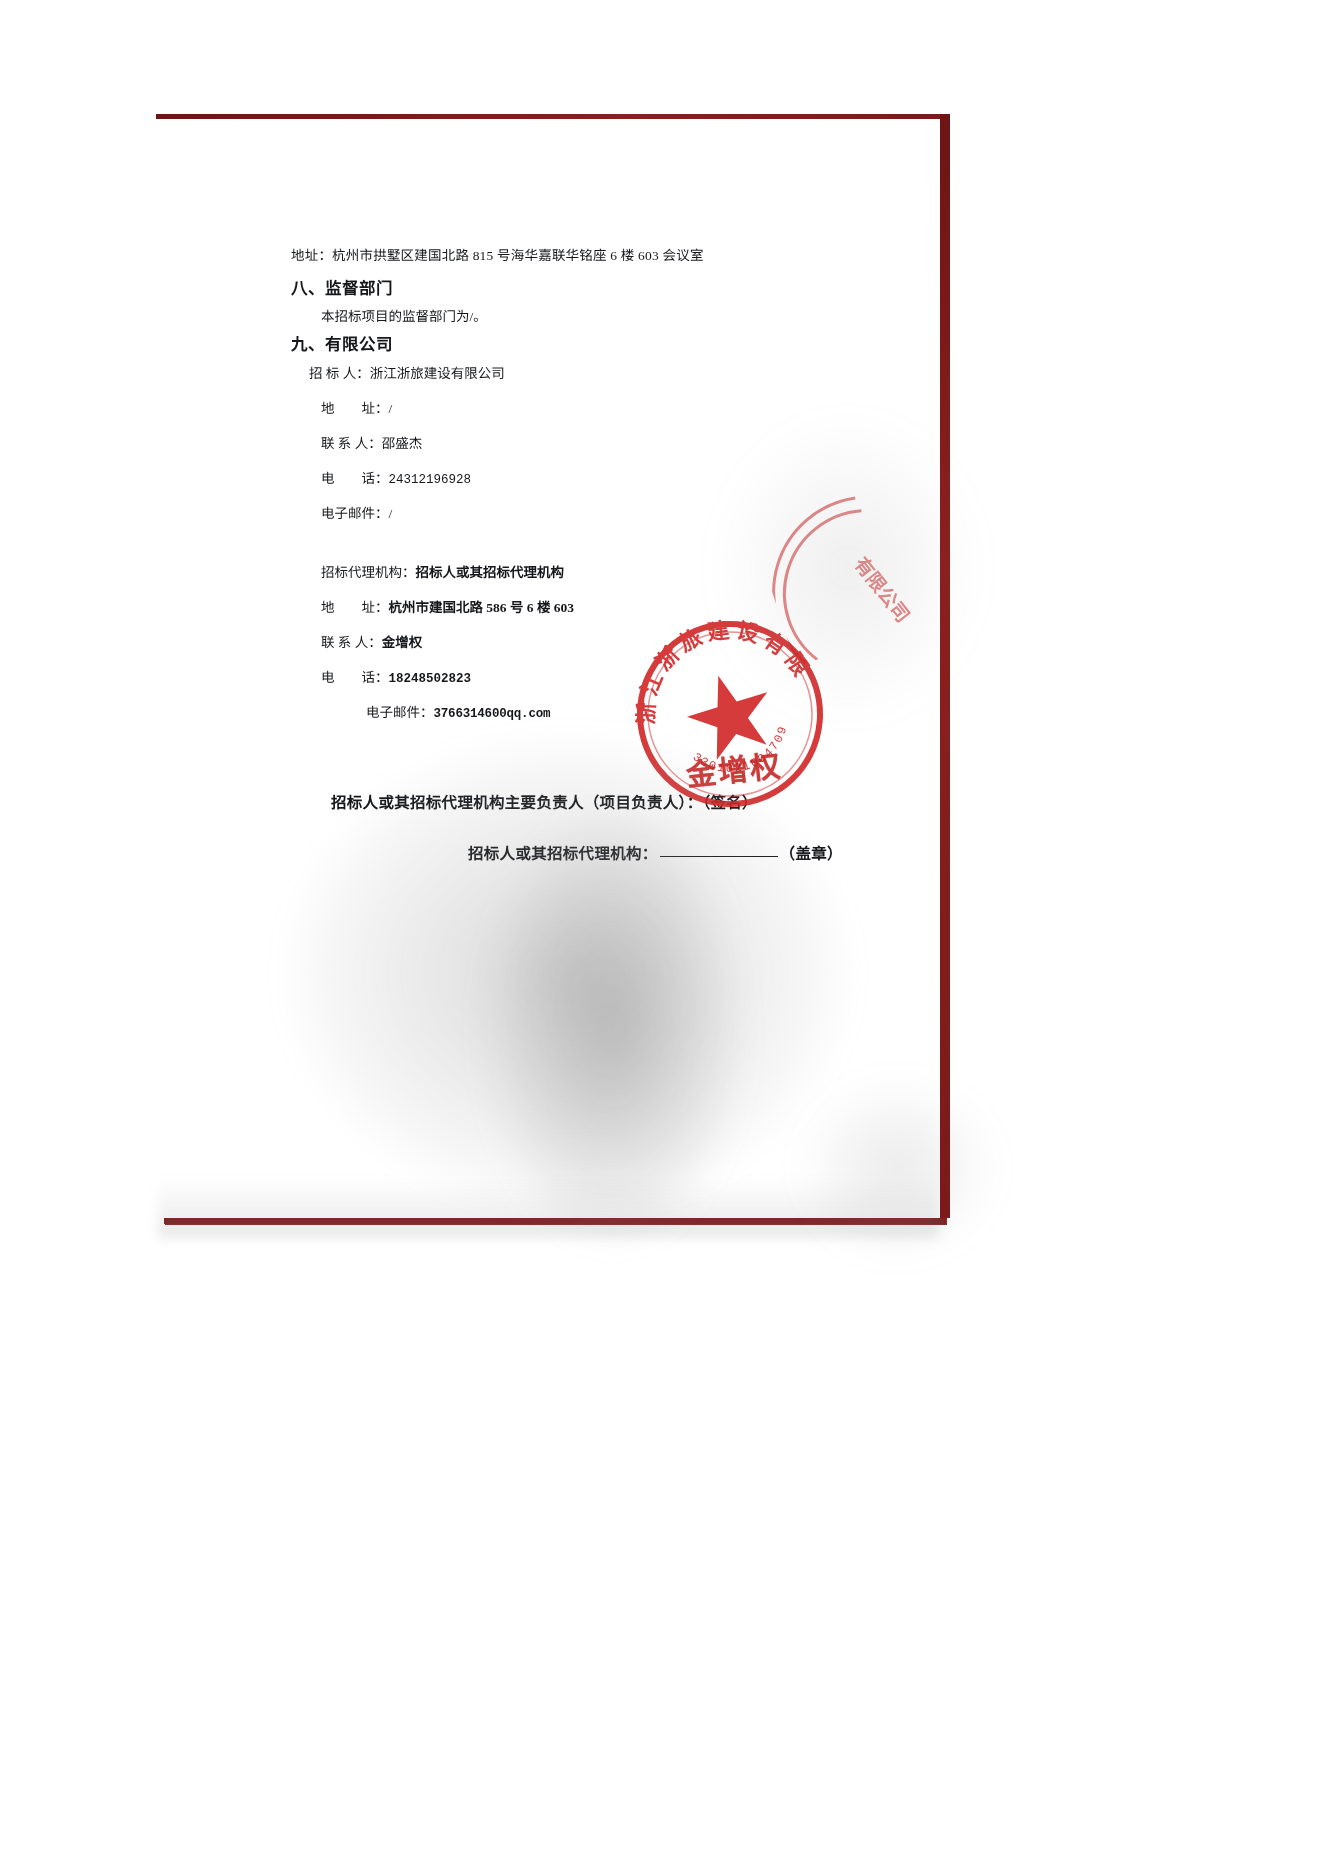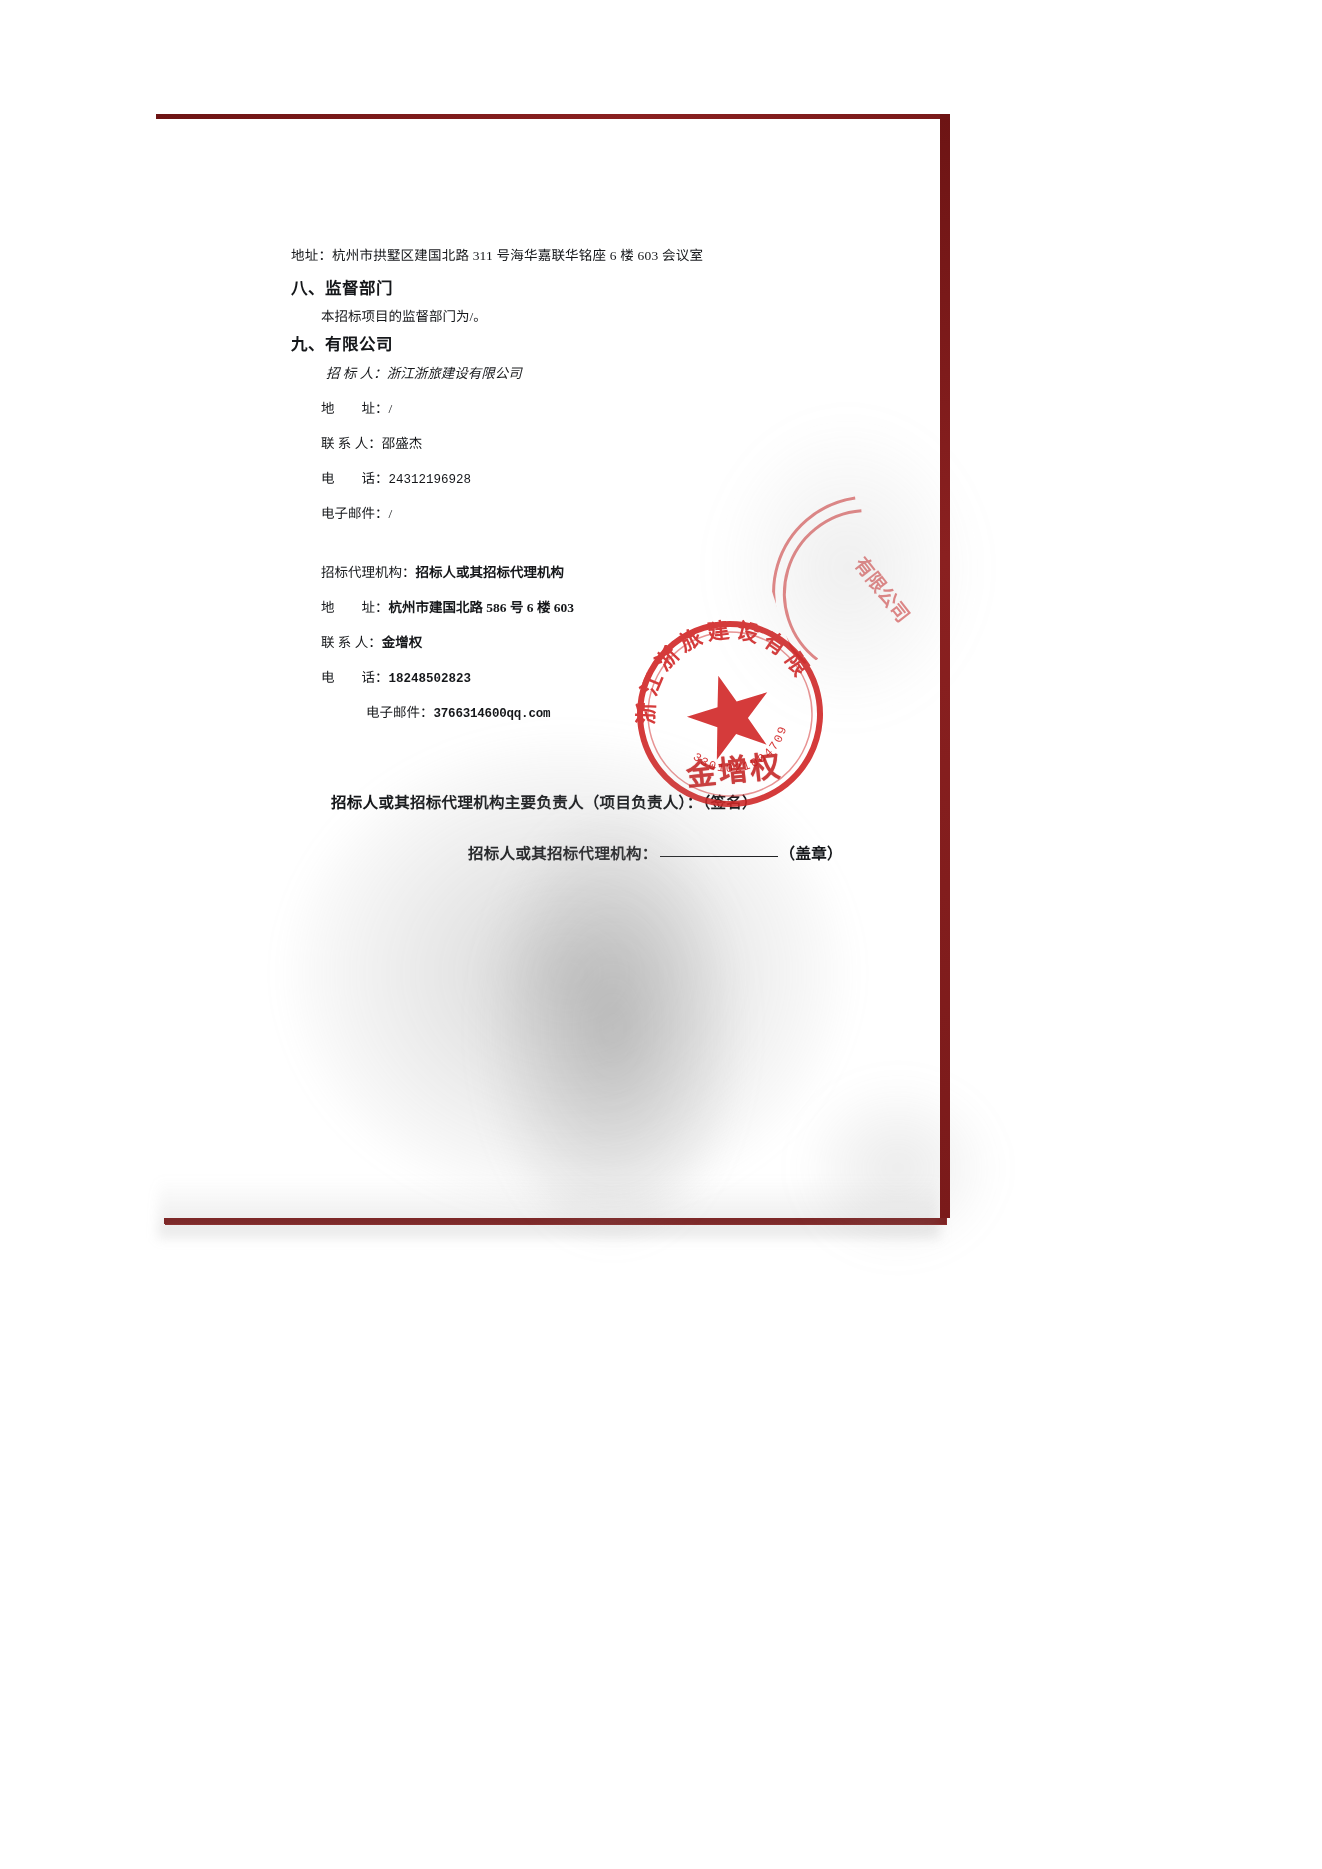--- a/index.html
+++ b/index.html
@@ -111,21 +111,21 @@
   }
   .p-sup { left: 163px; top: 187px; }
 
   .field {
     font-size: 13.5px;
   }
   .f-label {
     display: inline-block;
     font-weight: 500;
   }
-  .f1 { left: 168px; top: 244px; font-style: italic; }
+  .f1 { left: 151px; top: 244px; }
   .f2 { left: 163px; top: 279px; }
   .f3 { left: 163px; top: 314px; }
   .f4 { left: 163px; top: 349px; }
   .f5 { left: 163px; top: 384px; }
 
   .g1 { left: 163px; top: 443px; font-weight: bold; }
   .g2 { left: 163px; top: 478px; font-weight: bold; text-align: center; }
   .g3 { left: 163px; top: 513px; font-weight: bold; }
   .g4 { left: 163px; top: 548px; font-weight: bold; }
   .g5 { left: 163px; top: 583px; font-weight: bold; margin-left: 45px; }
@@ -198,21 +198,21 @@
     transform: rotate(-18deg);
   }
 </style>
 </head>
 <body>
 
 <div id="scan">
 
   <div class="content">
 
-    <div class="line addr-line cn">地址：杭州市拱墅区建国北路 311 号海华嘉联华铭座 6 楼 603 会议室</div>
+    <div class="line addr-line cn">地址：杭州市拱墅区建国北路 815 号海华嘉联华铭座 6 楼 603 会议室</div>
 
     <div class="line heading h8 cn">
       <span>八、</span><span>监督部门</span>
     </div>
     <div class="line body-text p-sup cn">本招标项目的监督部门为/。</div>
 
     <div class="line heading h9 cn">
       <span>九、</span><span>有限公司</span>
     </div>
 

